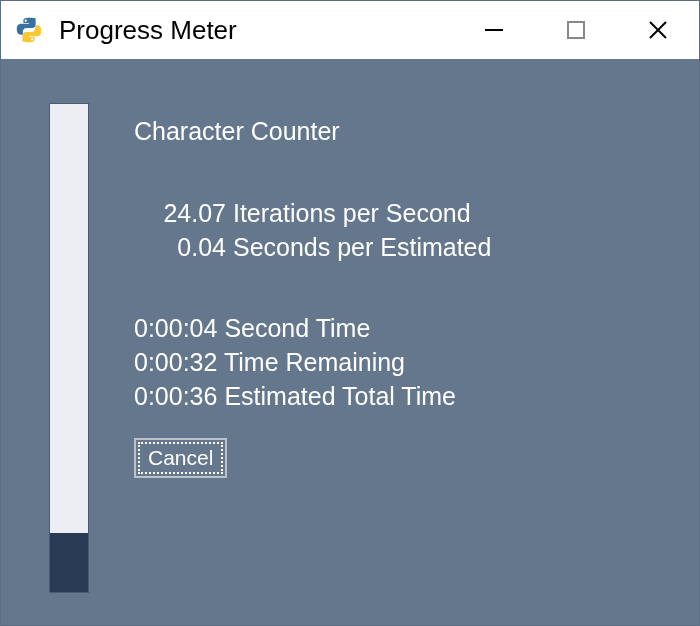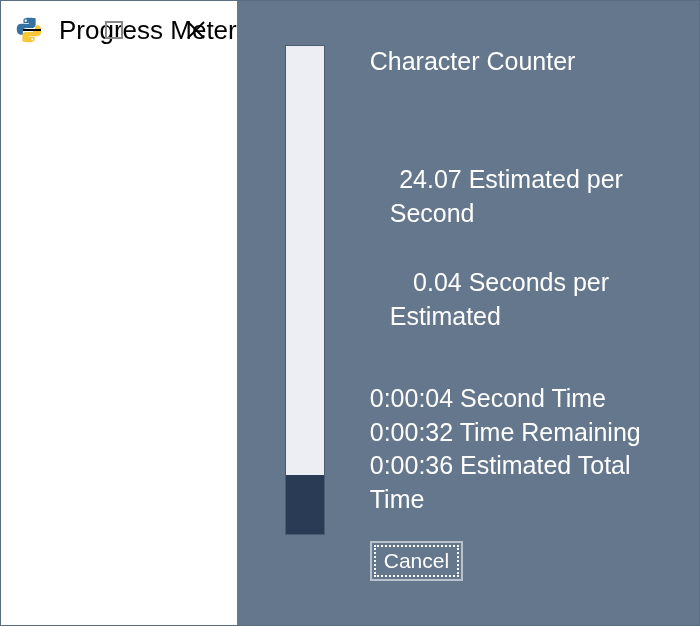--- a/index.html
+++ b/index.html
@@ -9,21 +9,21 @@
       font-family: "Segoe UI", Tahoma, sans-serif;
       background: #fff;
       overflow: hidden;
     }
     .window {
       width: 700px;
       height: 626px;
       border: 1px solid #5a6d83;
       background: #fff;
       display: flex;
-      flex-direction: row;
+      flex-direction: column;
     }
     .titlebar {
       height: 58px;
       background: #ffffff;
       display: flex;
       align-items: center;
       padding-left: 14px;
       position: relative;
     }
     .icon-python {
@@ -80,32 +80,32 @@
       bottom: 0;
       background: #2a3b55;
     }
     .content-col {
       color: #fff;
       font-size: 25px;
       line-height: 1.35;
     }
     .heading {
       margin-bottom: 48px;
+      margin-top: 12px;
     }
     .block {
       margin-bottom: 48px;
     }
     .indent {
       padding-left: 20px;
     }
     .num-cell {
       display: inline-block;
       text-align: right;
       width: 72px;
-      margin-top: 36px;
     }
     .cancel-btn {
       display: inline-block;
       background: #64778c;
       color: #fff;
       font-size: 21px;
       padding: 4px 12px;
       border: 2px solid #b9c2cc;
       outline: 2px dotted #fff;
       outline-offset: -6px;
@@ -155,21 +155,21 @@
       </div>
     </div>
 
     <div class="content-col">
       <div class="heading">Character Counter</div>
 
       <div class="block">
       </div>
 
       <div class="block indent">
-        <div><span class="num-cell">24.07</span> <span>Estimated per Second</span></div>
+        <div><span class="num-cell">24.07</span> <span>Iterations per Second</span></div>
         <div><span class="num-cell">0.04</span> <span>Seconds per Estimated</span></div>
       </div>
 
       <div>
         <div><span>0:00:04</span> <span>Second Time</span></div>
         <div><span>0:00:32</span> <span>Time Remaining</span></div>
         <div><span>0:00:36</span> <span>Estimated Total Time</span></div>
       </div>
 
       <div class="cancel-btn">Cancel</div>

